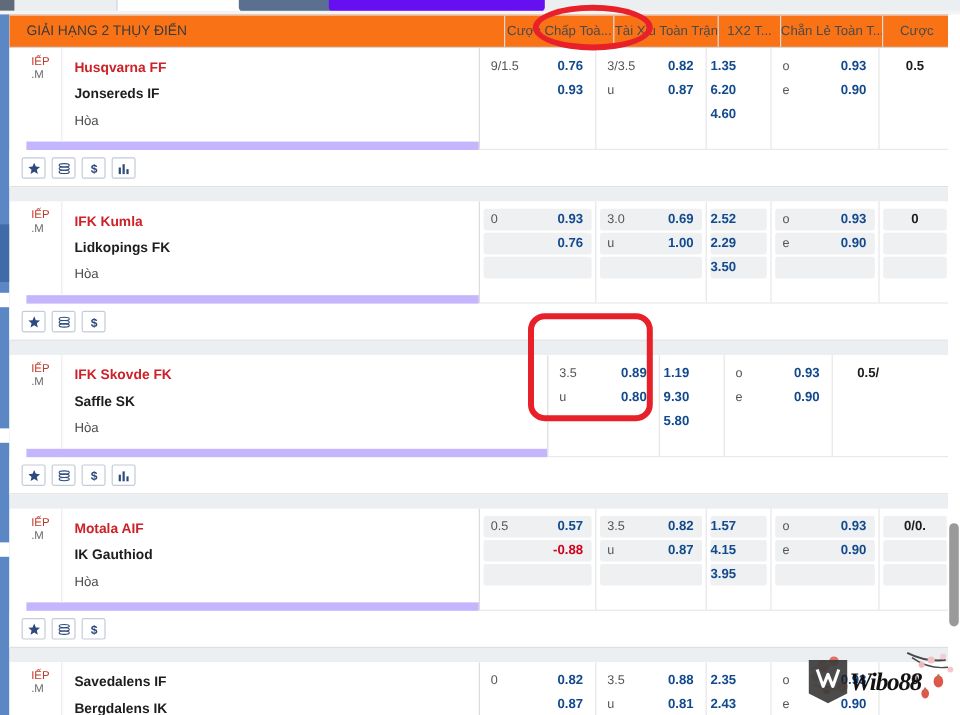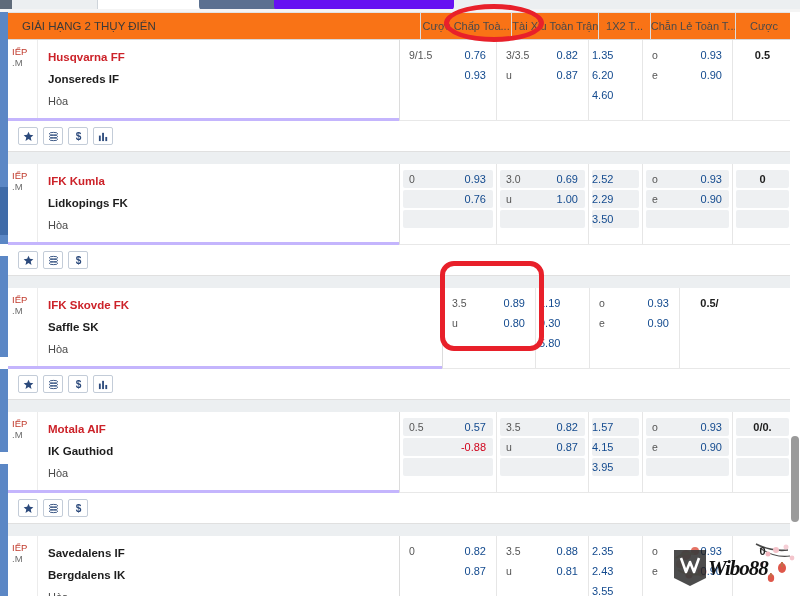--- a/index.html
+++ b/index.html
@@ -61,21 +61,22 @@
   .hc-last{width:60px;}
 
   
   .match{position:relative;background:#ffffff;}
   .match.shaded .cell{background:#eef0f2;}
   .match-sep{height:12px;background:#eceff1;}
 
   .mrow{display:flex;}
   .mleft{
     width:434px;box-sizing:border-box;display:flex;
-    border-bottom:3px solid #c4b5fd;
+    border-bottom:7px solid #c4b5fd;
+    margin-left:14px;
   }
   .live-col{
     width:30px;box-sizing:border-box;padding:6px 0 0 4px;
     font-size:9.5px;line-height:11px;color:#c0392b;
     border-right:1px solid #ececec;
   }
   .live-col .l2{color:#6b6b6b;}
   .teams{
     flex:1;padding:6px 0 6px 10px;box-sizing:border-box;
   }
@@ -99,21 +100,21 @@
   .oc-oe{width:90px;}
   .oc-last{width:60px;}
 
   .cell{
     height:18px;margin:2px 3px;border-radius:2px;background:#ffffff;
     display:flex;align-items:center;
     font-size:11px;
   }
   .cell.empty{background:transparent;}
   .cell .hc{width:34px;padding-left:6px;color:#555;font-size:10.5px;}
-  .cell .od{flex:1;text-align:right;padding-right:7px;font-weight:normal;color:#134a8e;}
+  .cell .od{flex:1;text-align:right;padding-right:7px;font-weight:bold;color:#134a8e;}
   .cell .od.neg{color:#d0021b;}
   .cell.single .od{text-align:left;padding-right:0;}
   .cell.last-c{justify-content:center;font-weight:bold;color:#1d1d1d;font-size:11px;}
 
   
   .iconbar{
     height:30px;display:flex;align-items:center;padding-left:10px;
     background:#ffffff;border-bottom:1px solid #e0e0e0;
   }
   .ibtn{

